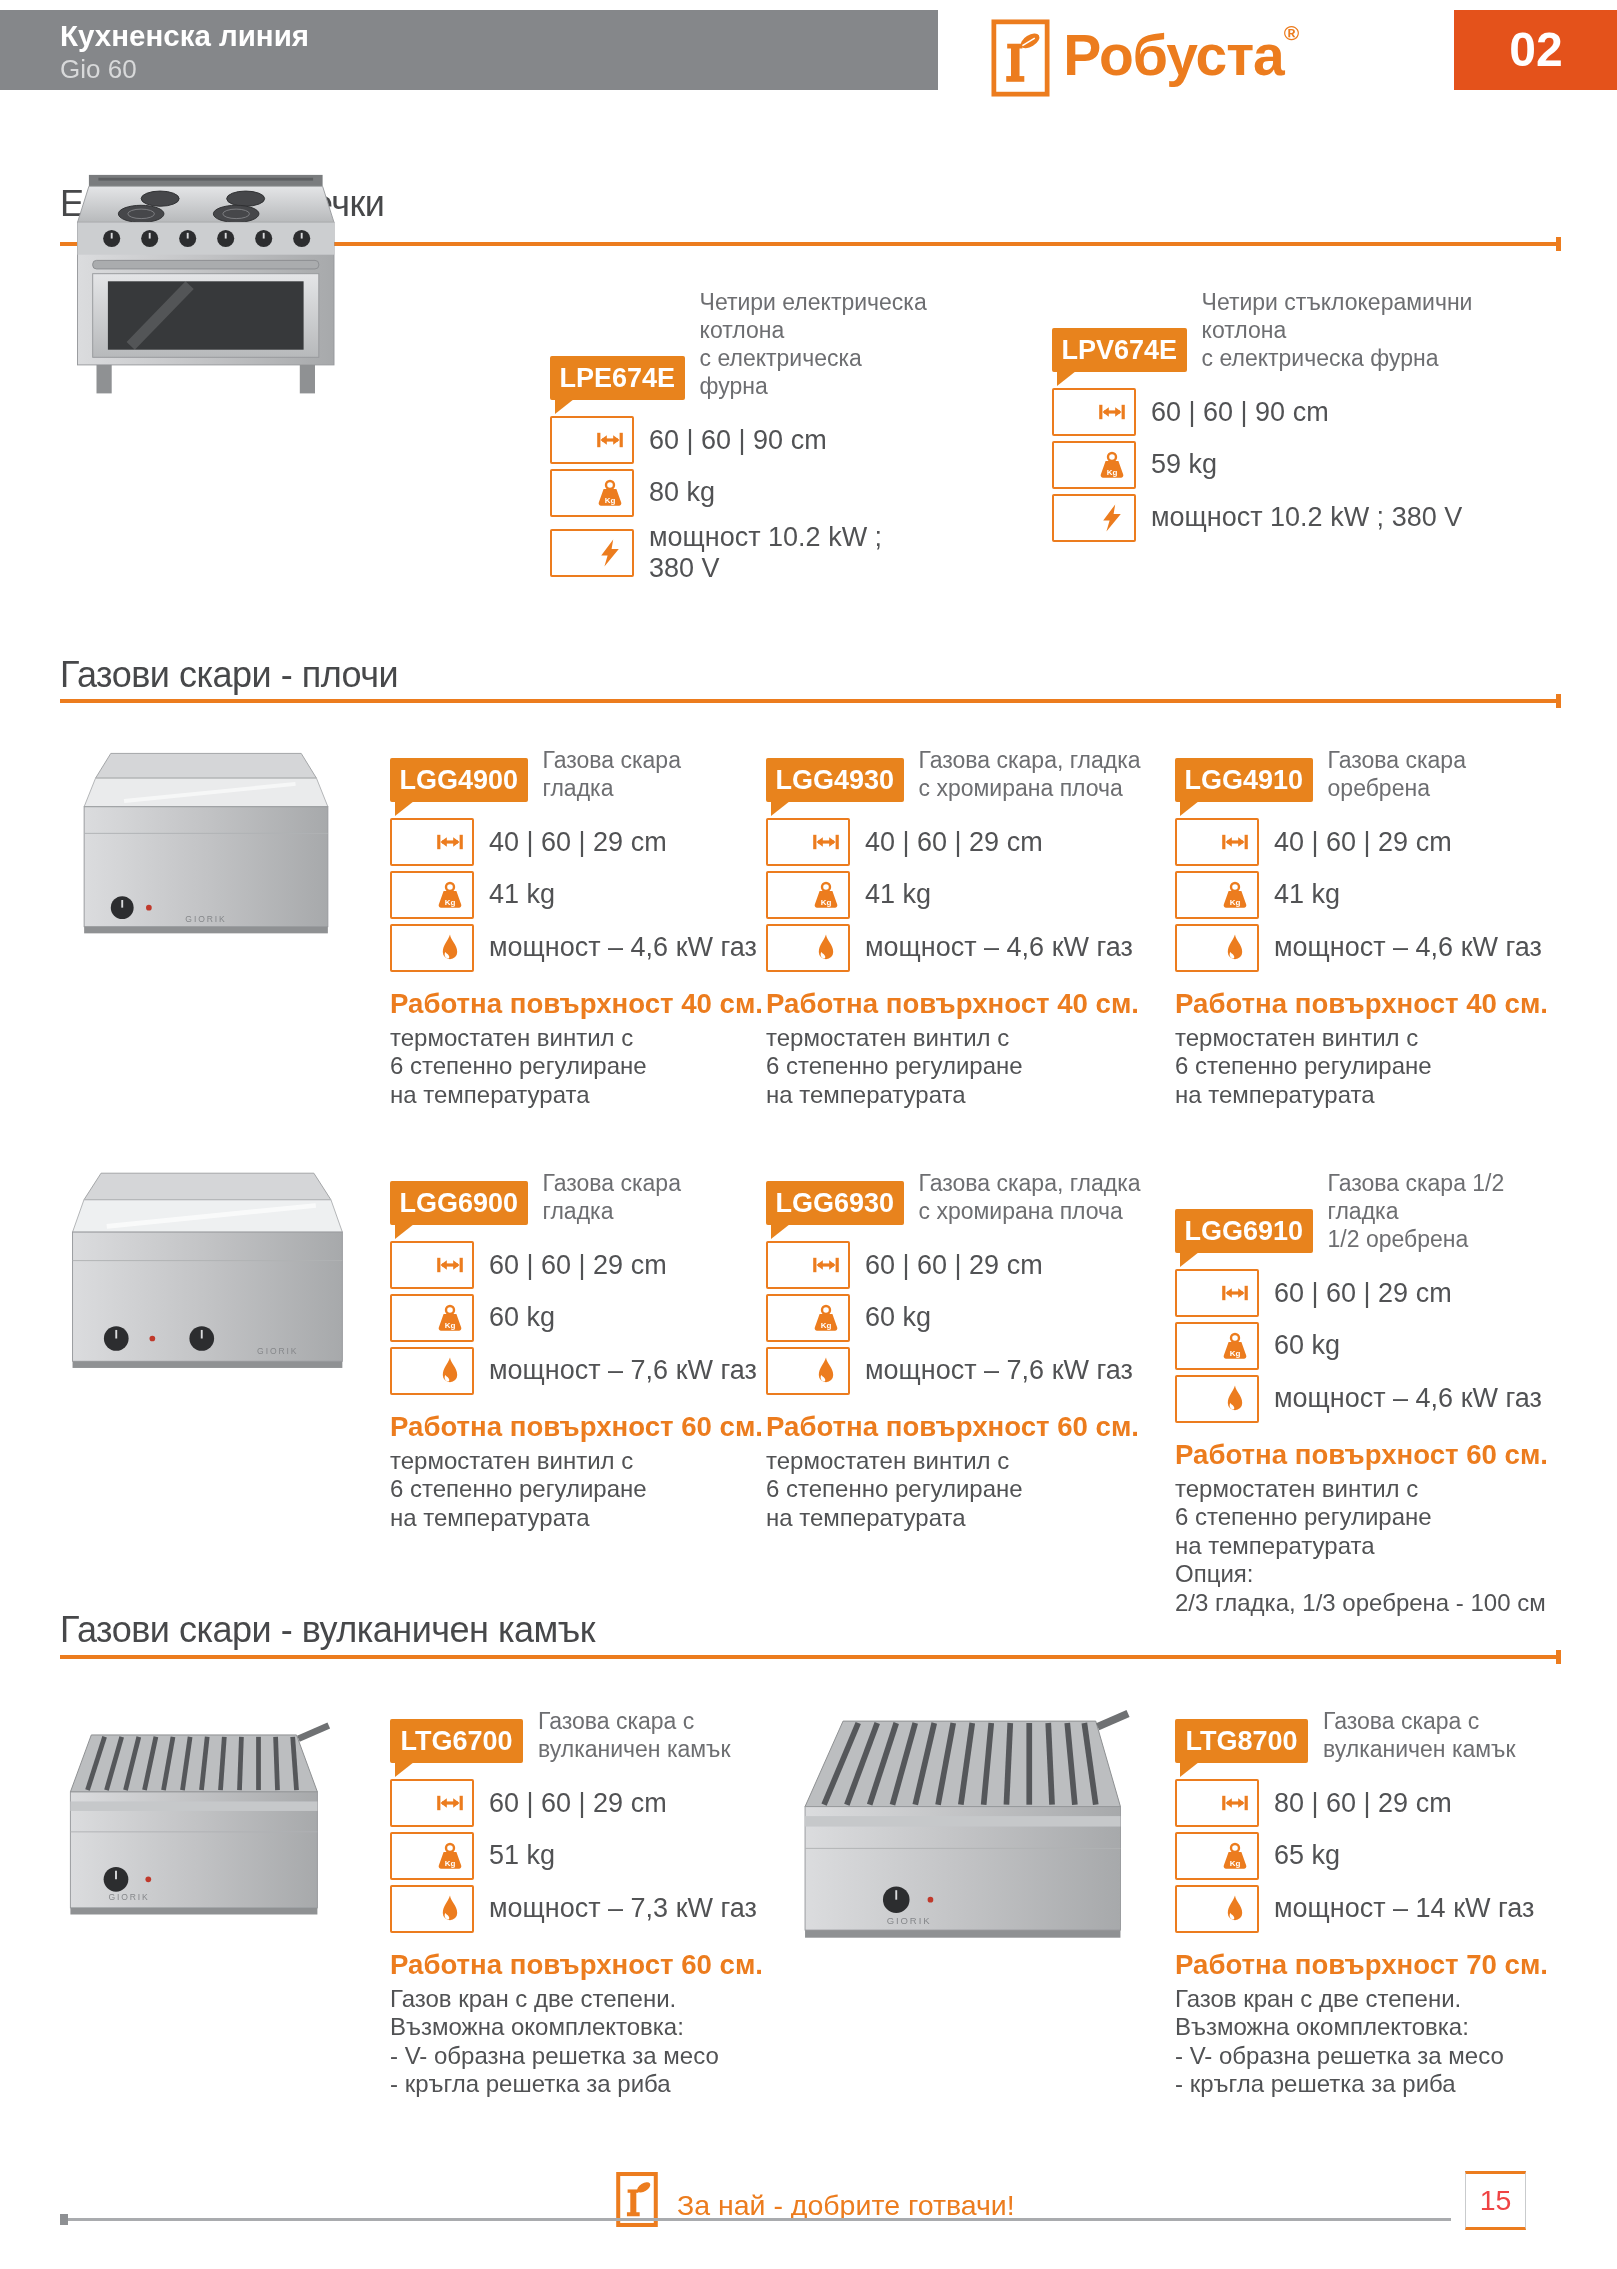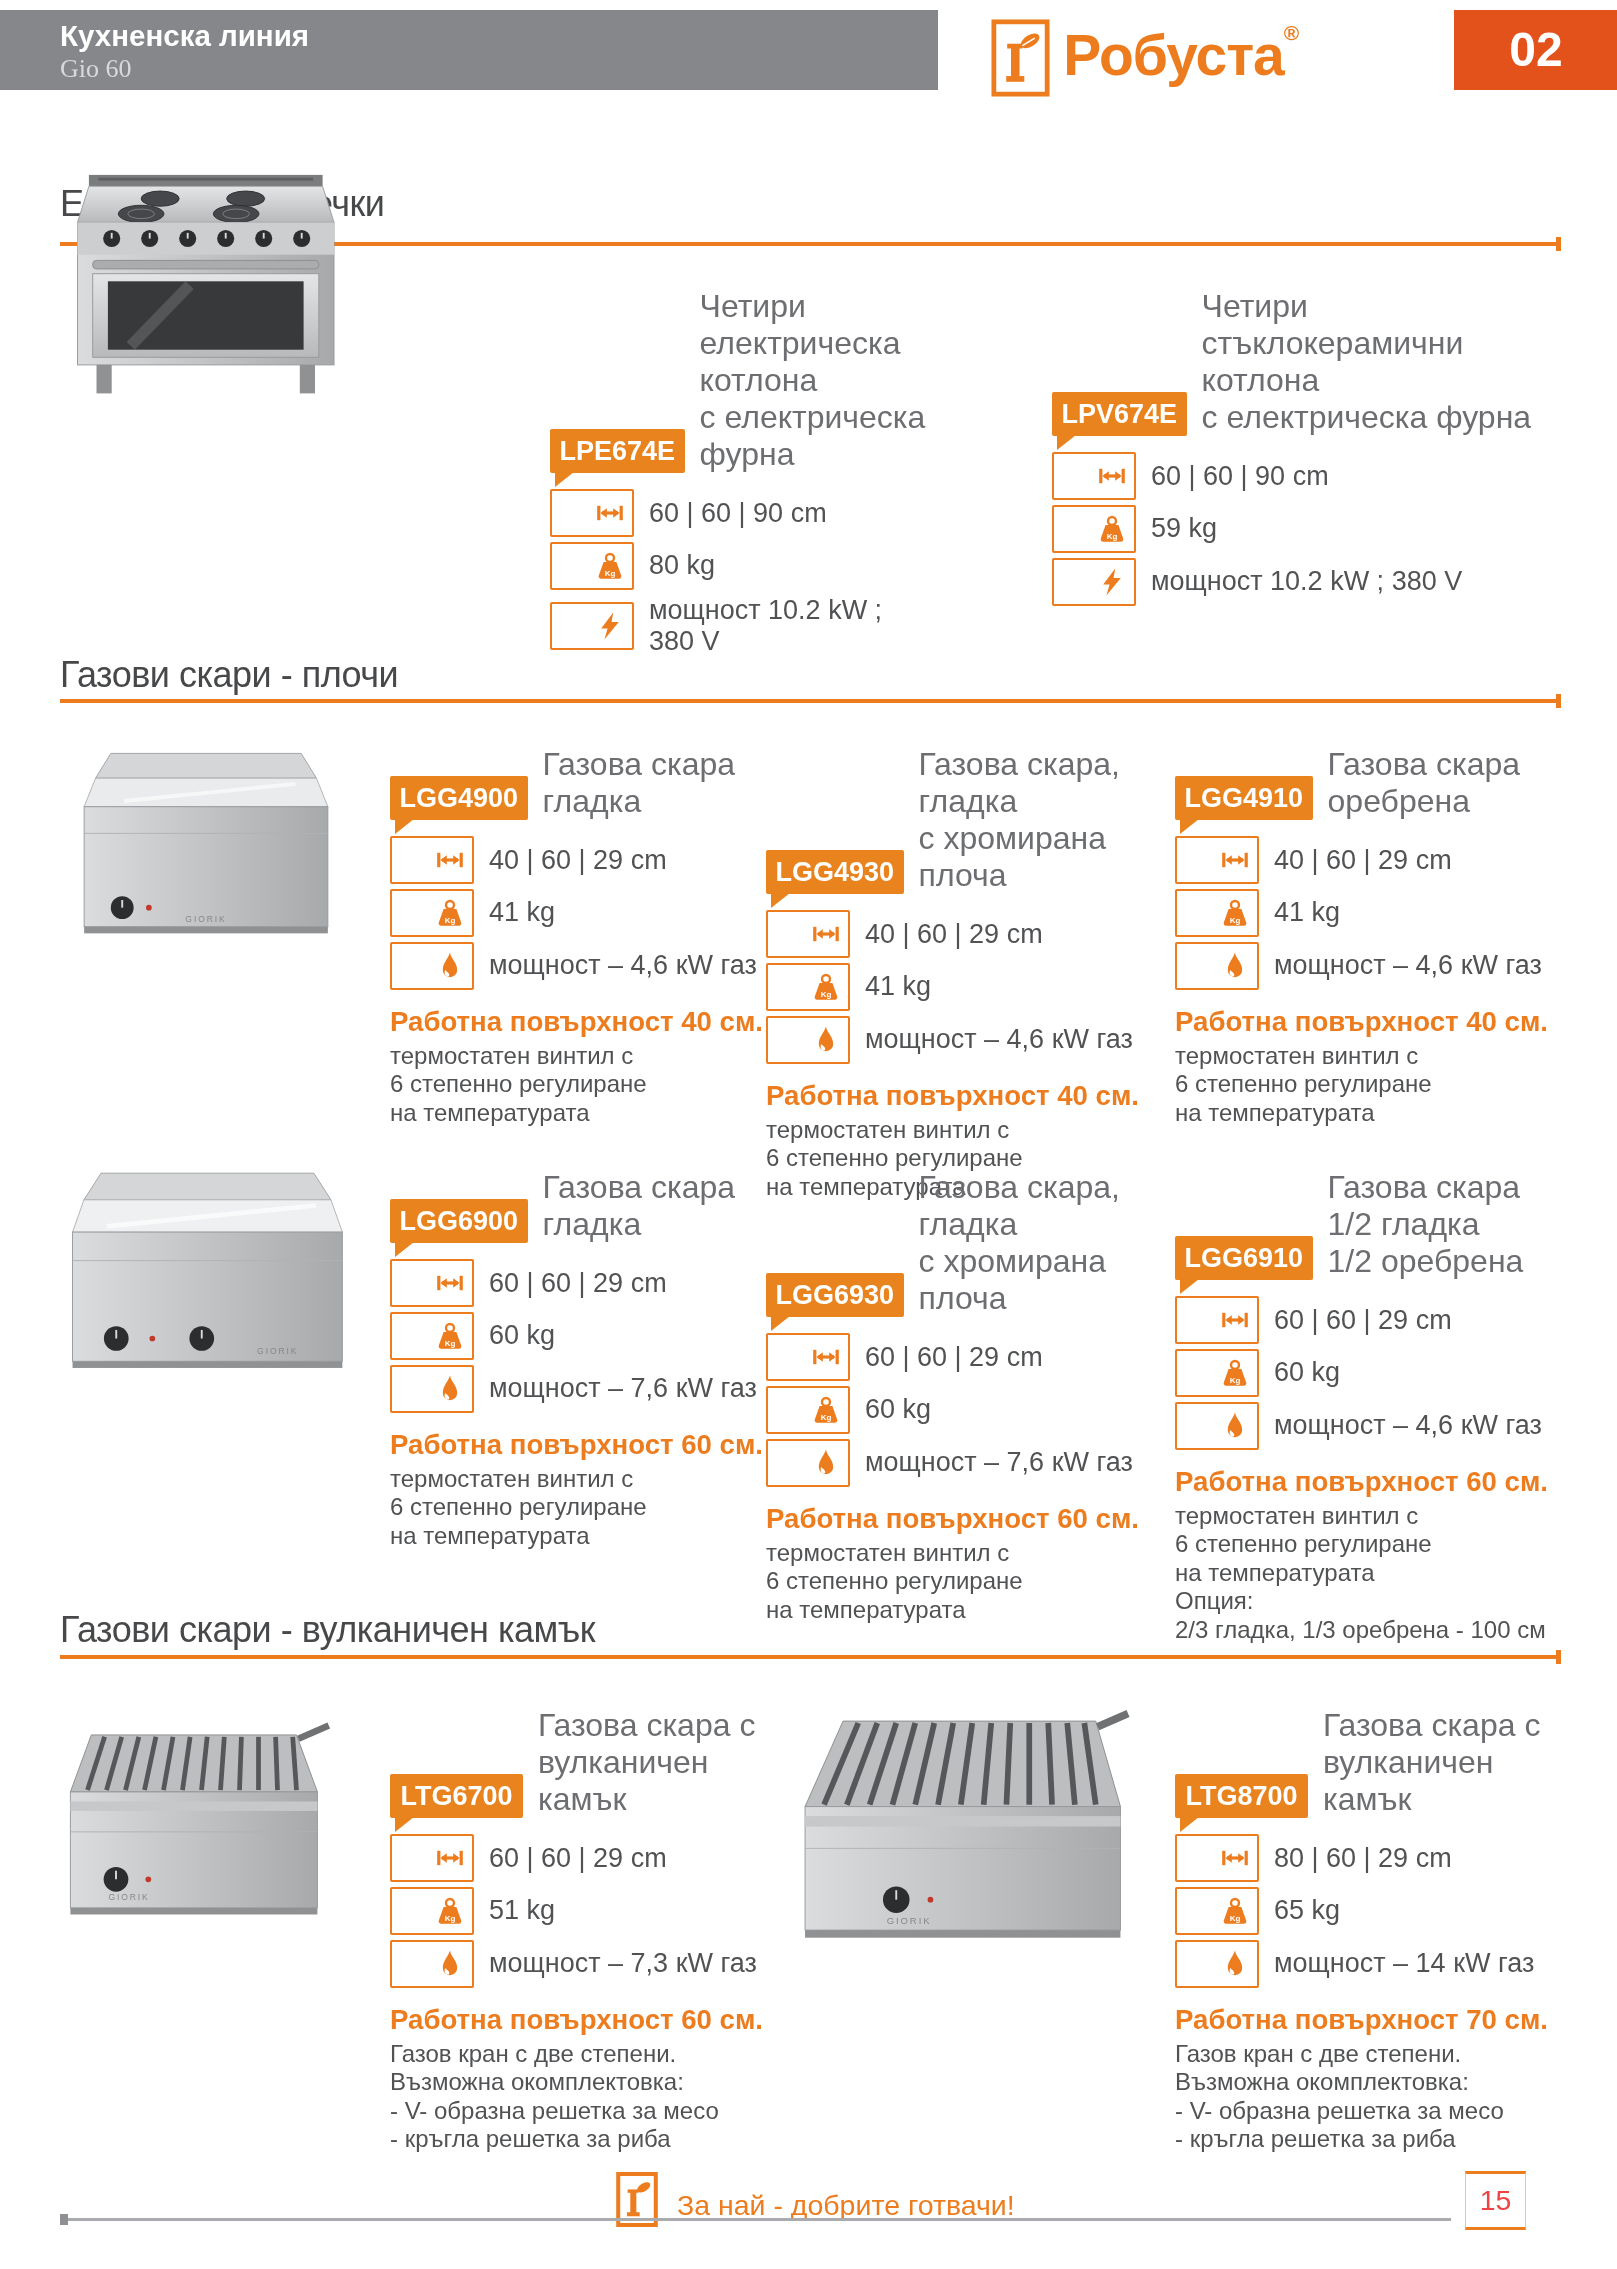--- a/index.html
+++ b/index.html
@@ -1,40 +1,40 @@
 <!DOCTYPE html>
 <html style="font-size:15px"><head>
 <meta charset="utf-8">
 <style>
   html,body{margin:0;padding:0;background:#fff;}
   .page{position:relative;width:1618px;height:2269px;background:#fff;overflow:hidden;
         font-family:"Liberation Sans","DejaVu Sans",sans-serif;color:#515254;}
   
   .header-bar{position:absolute;left:0;top:9.5px;width:938px;height:80px;background:#85878a;}
   .header-title{position:absolute;left:60px;top:9.5px;font-size:29.5px;font-weight:bold;color:#fff;}
-  .header-subtitle{position:absolute;left:60px;top:44px;font-size:26px;font-weight:300;color:#d8d9da;font-family:Liberation Serif, serif;}
+  .header-subtitle{position:absolute;left:60px;top:44px;font-size:26px;font-weight:300;color:#d8d9da;}
   .brand{position:absolute;left:991px;top:19px;display:flex;align-items:flex-start;}
   .brand-word{font-size:57px;font-weight:bold;color:#ec7c1e;line-height:72px;margin-left:13.3px;letter-spacing:-1px;}
   .brand-reg{font-size:21px;color:#ec7c1e;font-weight:bold;vertical-align:super;line-height:28.5px;}
   .page-badge{position:absolute;right:0;top:9.5px;width:164px;height:80px;background:#e4521b;
               display:flex;align-items:center;justify-content:center;}
   .page-badge span{font-size:48px;font-weight:bold;color:#fff;}
   
   .section-title{position:absolute;left:60px;font-size:36px;font-weight:300;color:#47484a;letter-spacing:-0.5px;}
   .rule{position:absolute;left:60px;width:1500px;height:3.8px;background:#ec7c1e;}
   .rule::after{content:"";position:absolute;right:-1px;top:-4.8px;width:4.8px;height:13.3px;background:#ec7c1e;}
   
   .card{position:absolute;width:380px;}
   .badge-row{display:flex;align-items:flex-end;margin-bottom:16px;}
   .badge{position:relative;min-width:133px;height:44px;background:#e8831d;border-radius:1.9px;
          display:flex;align-items:center;justify-content:center;flex:0 0 auto;}
   .badge span{color:#fff;font-weight:bold;font-size:27px;padding:0 9.5px;}
   .badge i{position:absolute;left:4.8px;bottom:-14.3px;width:0;height:0;
            border-top:15px solid #e8831d;border-right:19px solid transparent;}
-  .desc{margin-left:15px;margin-top:-2.9px;font-size:32px;line-height:37px;color:#6d6e71;white-space:pre-line;}
+  .desc{margin-left:15px;margin-top:-2.9px;font-size:23px;line-height:28px;color:#6d6e71;white-space:pre-line;}
   .spec{display:flex;align-items:center;margin-top:4.8px;}
   .spec-icon{width:44px;height:44px;border:2.9px solid #ec7c1e;border-radius:1.9px;background:#fff;
              display:flex;align-items:center;justify-content:center;flex:0 0 auto;padding-left:36px;}
   .spec-text{margin-left:15px;font-size:27px;color:#515254;}
   .highlight{margin-top:16px;font-size:27.6px;font-weight:bold;color:#ec7c1e;}
   .notes{margin-top:3.8px;font-size:24px;line-height:28.5px;color:#515254;white-space:pre-line;}
   .product-image{position:absolute;}
   
   .footer-logo{position:absolute;left:616px;top:2172px;}
   .slogan{position:absolute;left:677px;top:2189px;font-size:28.5px;color:#ec7c1e;}

